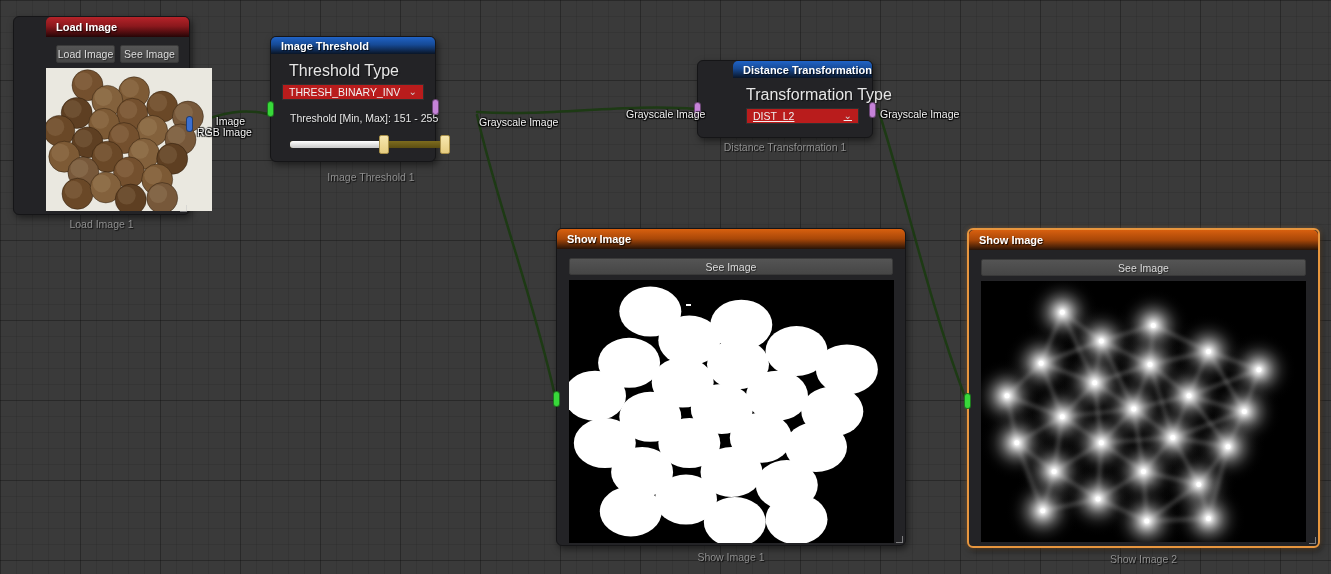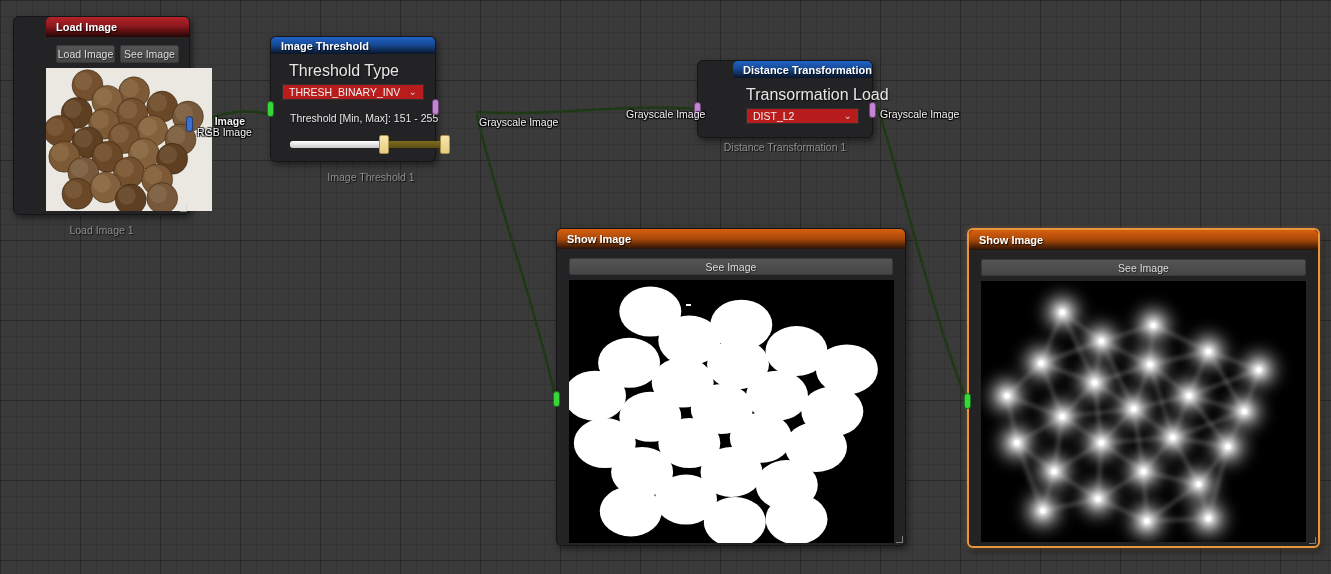--- a/index.html
+++ b/index.html
@@ -144,21 +144,21 @@
         <circle cx="59.8" cy="119.4" r="15.5" fill="#83613c" stroke="rgba(40,24,8,0.45)" stroke-width="1"></circle>
         <circle cx="55.8" cy="115.4" r="9" fill="rgba(255,235,200,0.10)"></circle>
         <circle cx="84.7" cy="131.6" r="15.5" fill="#5e3f22" stroke="rgba(40,24,8,0.45)" stroke-width="1"></circle>
         <circle cx="80.7" cy="127.6" r="9" fill="rgba(255,235,200,0.10)"></circle>
         <circle cx="116.2" cy="130.1" r="15.5" fill="#77583a" stroke="rgba(40,24,8,0.45)" stroke-width="1"></circle>
         <circle cx="112.2" cy="126.1" r="9" fill="rgba(255,235,200,0.10)"></circle>
       </svg>
     <div class="port" style="right:-4px;top:99px;background:#3b6fd0;"></div>
     <div class="resize-corner"></div>
   </div>
-  <div class="caption" style="left:13px;top:224px;width:177px;">Load Image 1</div>
+  <div class="caption" style="left:13px;top:218px;width:177px;">Load Image 1</div>
 
   <div class="node" id="node-threshold" style="left:270px;top:36px;width:166px;height:126px;">
     <div class="node-header hdr-blue hdr-sm">
       <span class="node-title">Image Threshold</span>
     </div>
     <div class="field-label">Threshold Type</div>
     <div class="dropdown">
       <span>THRESH_BINARY_INV</span>
       <span class="chev">⌄</span>
     </div>
@@ -171,22 +171,22 @@
     </div>
     <div class="port" style="left:-4px;top:64px;background:#38d83a;"></div>
     <div class="port" style="right:-4px;top:62px;background:#c583d8;"></div>
   </div>
   <div class="caption" style="left:270px;top:171px;width:202px;">Image Threshold 1</div>
 
   <div class="node" id="node-distance" style="left:697px;top:60px;width:176px;height:78px;padding-left:35px;">
     <div class="node-header hdr-blue hdr-sm">
       <span class="node-title">Distance Transformation</span>
     </div>
-    <div class="field-label" style="margin-left:13px;">Transormation Load</div>
-    <div class="dropdown" style="margin-left:13px;margin-right:13px;">
+    <div class="field-label" style="margin-left:13px;">Transformation Type</div>
+    <div class="dropdown" style="margin-left:13px;margin-right:13px;text-decoration:underline;">
       <span>DIST_L2</span>
       <span class="chev">⌄</span>
     </div>
     <div class="port" style="left:-4px;top:41px;background:#c583d8;"></div>
     <div class="port" style="right:-4px;top:41px;background:#c583d8;"></div>
   </div>
   <div class="caption" style="left:697px;top:141px;width:176px;">Distance Transformation 1</div>
 
   <div class="node" id="node-show1" style="left:556px;top:228px;width:350px;height:318px;">
     <div class="node-header hdr-orange">
@@ -217,20 +217,21 @@
         <ellipse cx="217.8" cy="205.1" rx="31" ry="25" fill="#ffffff"></ellipse>
         <ellipse cx="61.8" cy="231.4" rx="31" ry="25" fill="#ffffff"></ellipse>
         <ellipse cx="117.0" cy="219.6" rx="31" ry="25" fill="#ffffff"></ellipse>
         <ellipse cx="165.8" cy="242.0" rx="31" ry="25" fill="#ffffff"></ellipse>
         <ellipse cx="227.5" cy="239.3" rx="31" ry="25" fill="#ffffff"></ellipse>
         <rect x="117" y="24" width="5" height="2" fill="#fff"></rect>
       </svg>
     <div class="port" style="left:-4px;top:162px;background:#38d83a;"></div>
     <div class="resize-corner"></div>
   </div>
+  <div class="caption" style="left:556px;top:551px;width:350px;">Show Image 1</div>
 
   <div class="node selected" id="node-show2" style="left:967px;top:228px;width:353px;height:320px;">
     <div class="node-header hdr-orange">
       <span class="node-title">Show Image</span>
     </div>
     <div class="btn wide-btn">See Image</div>
     <svg id="dist-preview" class="preview" width="325" height="261" viewBox="0 0 325 261">
         <rect x="0" y="0" width="325" height="261" fill="#000"></rect>
         <defs>
           <radialGradient id="dtGlow">
@@ -355,20 +356,21 @@
         <circle cx="162.5" cy="190.5" r="2.5" fill="#ffffff" opacity="0.95"></circle>
         <circle cx="217.8" cy="203.6" r="2.5" fill="#ffffff" opacity="0.95"></circle>
         <circle cx="61.8" cy="229.7" r="2.5" fill="#ffffff" opacity="0.95"></circle>
         <circle cx="117.0" cy="217.9" r="2.5" fill="#ffffff" opacity="0.95"></circle>
         <circle cx="165.8" cy="240.1" r="2.5" fill="#ffffff" opacity="0.95"></circle>
         <circle cx="227.5" cy="237.5" r="2.5" fill="#ffffff" opacity="0.95"></circle>
       </svg>
     <div class="port" style="left:-5px;top:163px;background:#38d83a;"></div>
     <div class="resize-corner"></div>
   </div>
-
-  <div class="float-label" style="left:203px;top:115px;width:42px;text-align:right;font-weight:bold;">Image</div>
+  <div class="caption" style="left:967px;top:553px;width:353px;">Show Image 2</div>
+
+  <div class="float-label" style="left:203px;top:115px;width:42px;text-align:right;">Image</div>
   <div class="float-label" style="left:197px;top:126px;">RGB Image</div>
   <div class="float-label" style="left:479px;top:116px;">Grayscale Image</div>
   <div class="float-label" style="left:626px;top:108px;width:66px;text-align:right;">Grayscale Image</div>
   <div class="float-label" style="left:880px;top:108px;">Grayscale Image</div>
 
 </div>
 
 </body></html>

